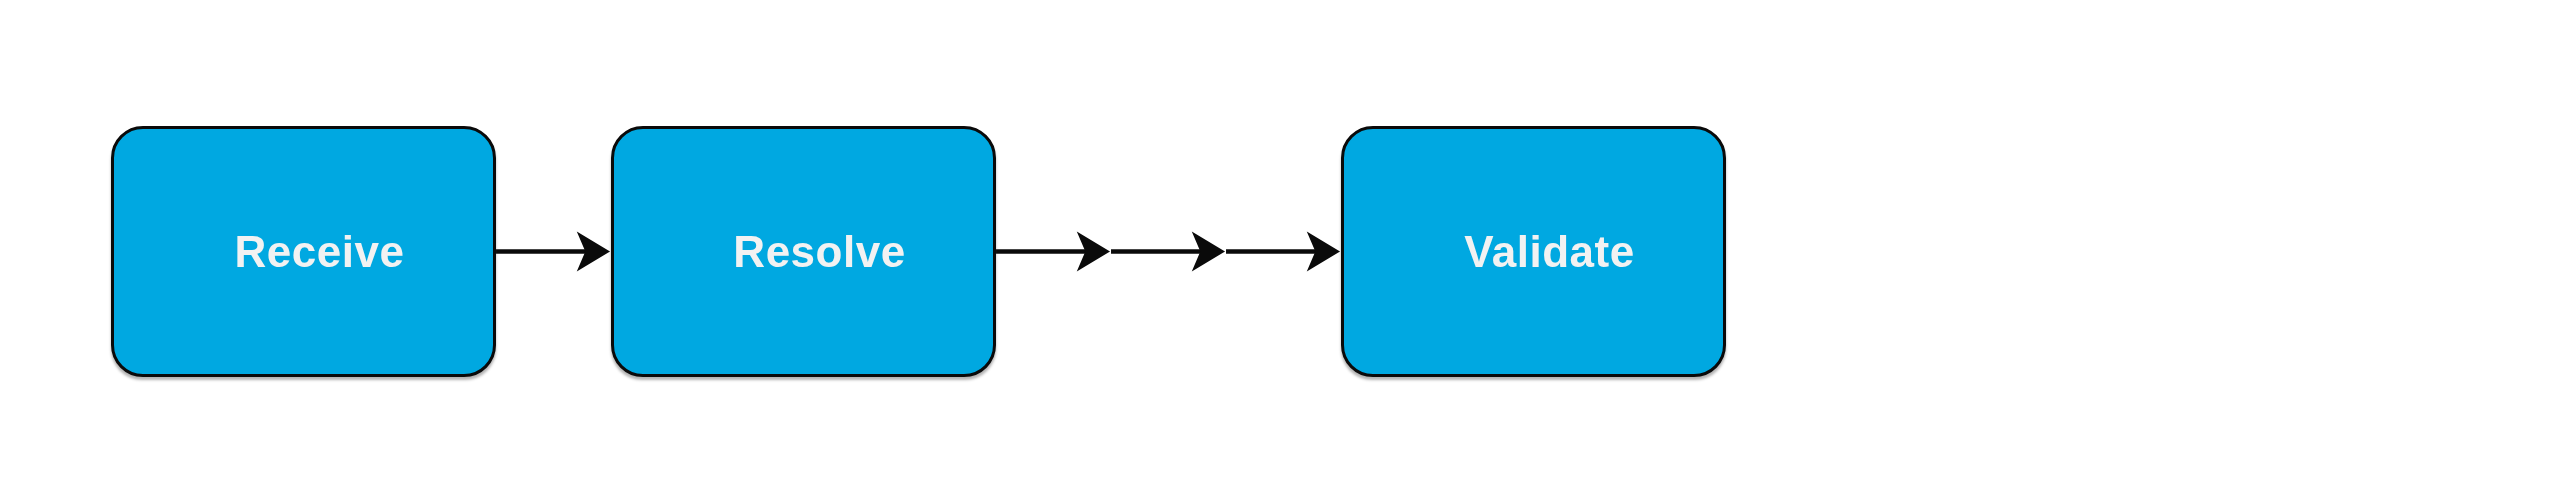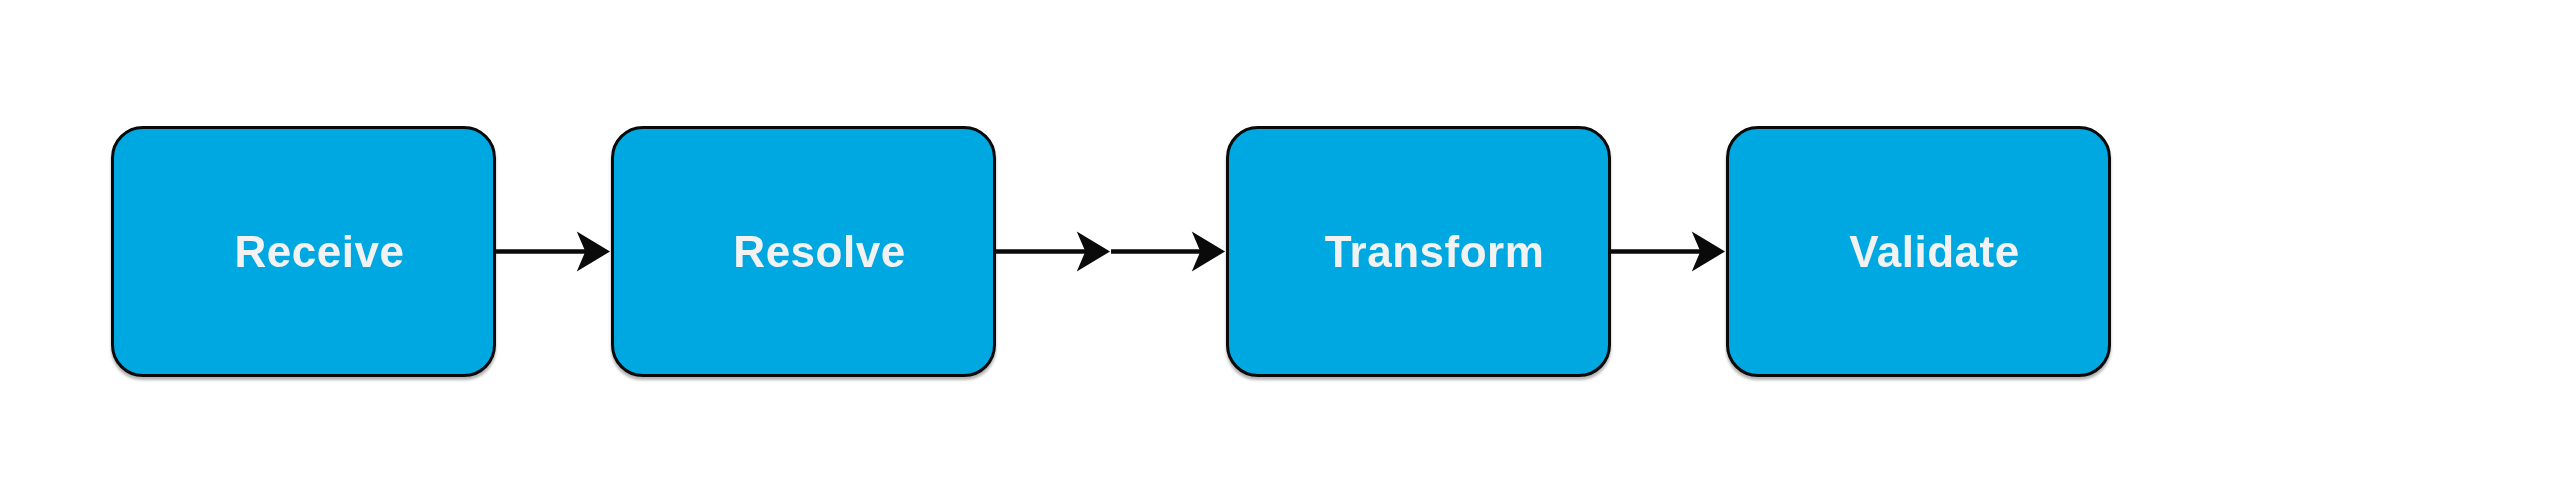--- a/index.html
+++ b/index.html
@@ -72,23 +72,20 @@
     </div>
 
 
     <div class="connector">
       <svg viewBox="0 0 121 60" xmlns="http://www.w3.org/2000/svg">
         <line x1="0" y1="30" x2="96" y2="30" stroke="currentColor" stroke-width="4.5"></line>
         <path d="M120,30 L85,9 L94,30 L85,51 Z" fill="currentColor"></path>
       </svg>
     </div>
 
-    <div class="flow-node">
-      <span class="label">Transform</span>
-    </div>
 
     <div class="connector">
       <svg viewBox="0 0 121 60" xmlns="http://www.w3.org/2000/svg">
         <line x1="0" y1="30" x2="96" y2="30" stroke="currentColor" stroke-width="4.5"></line>
         <path d="M120,30 L85,9 L94,30 L85,51 Z" fill="currentColor"></path>
       </svg>
     </div>
 
     <div class="flow-node">
       <span class="label">Validate</span>

